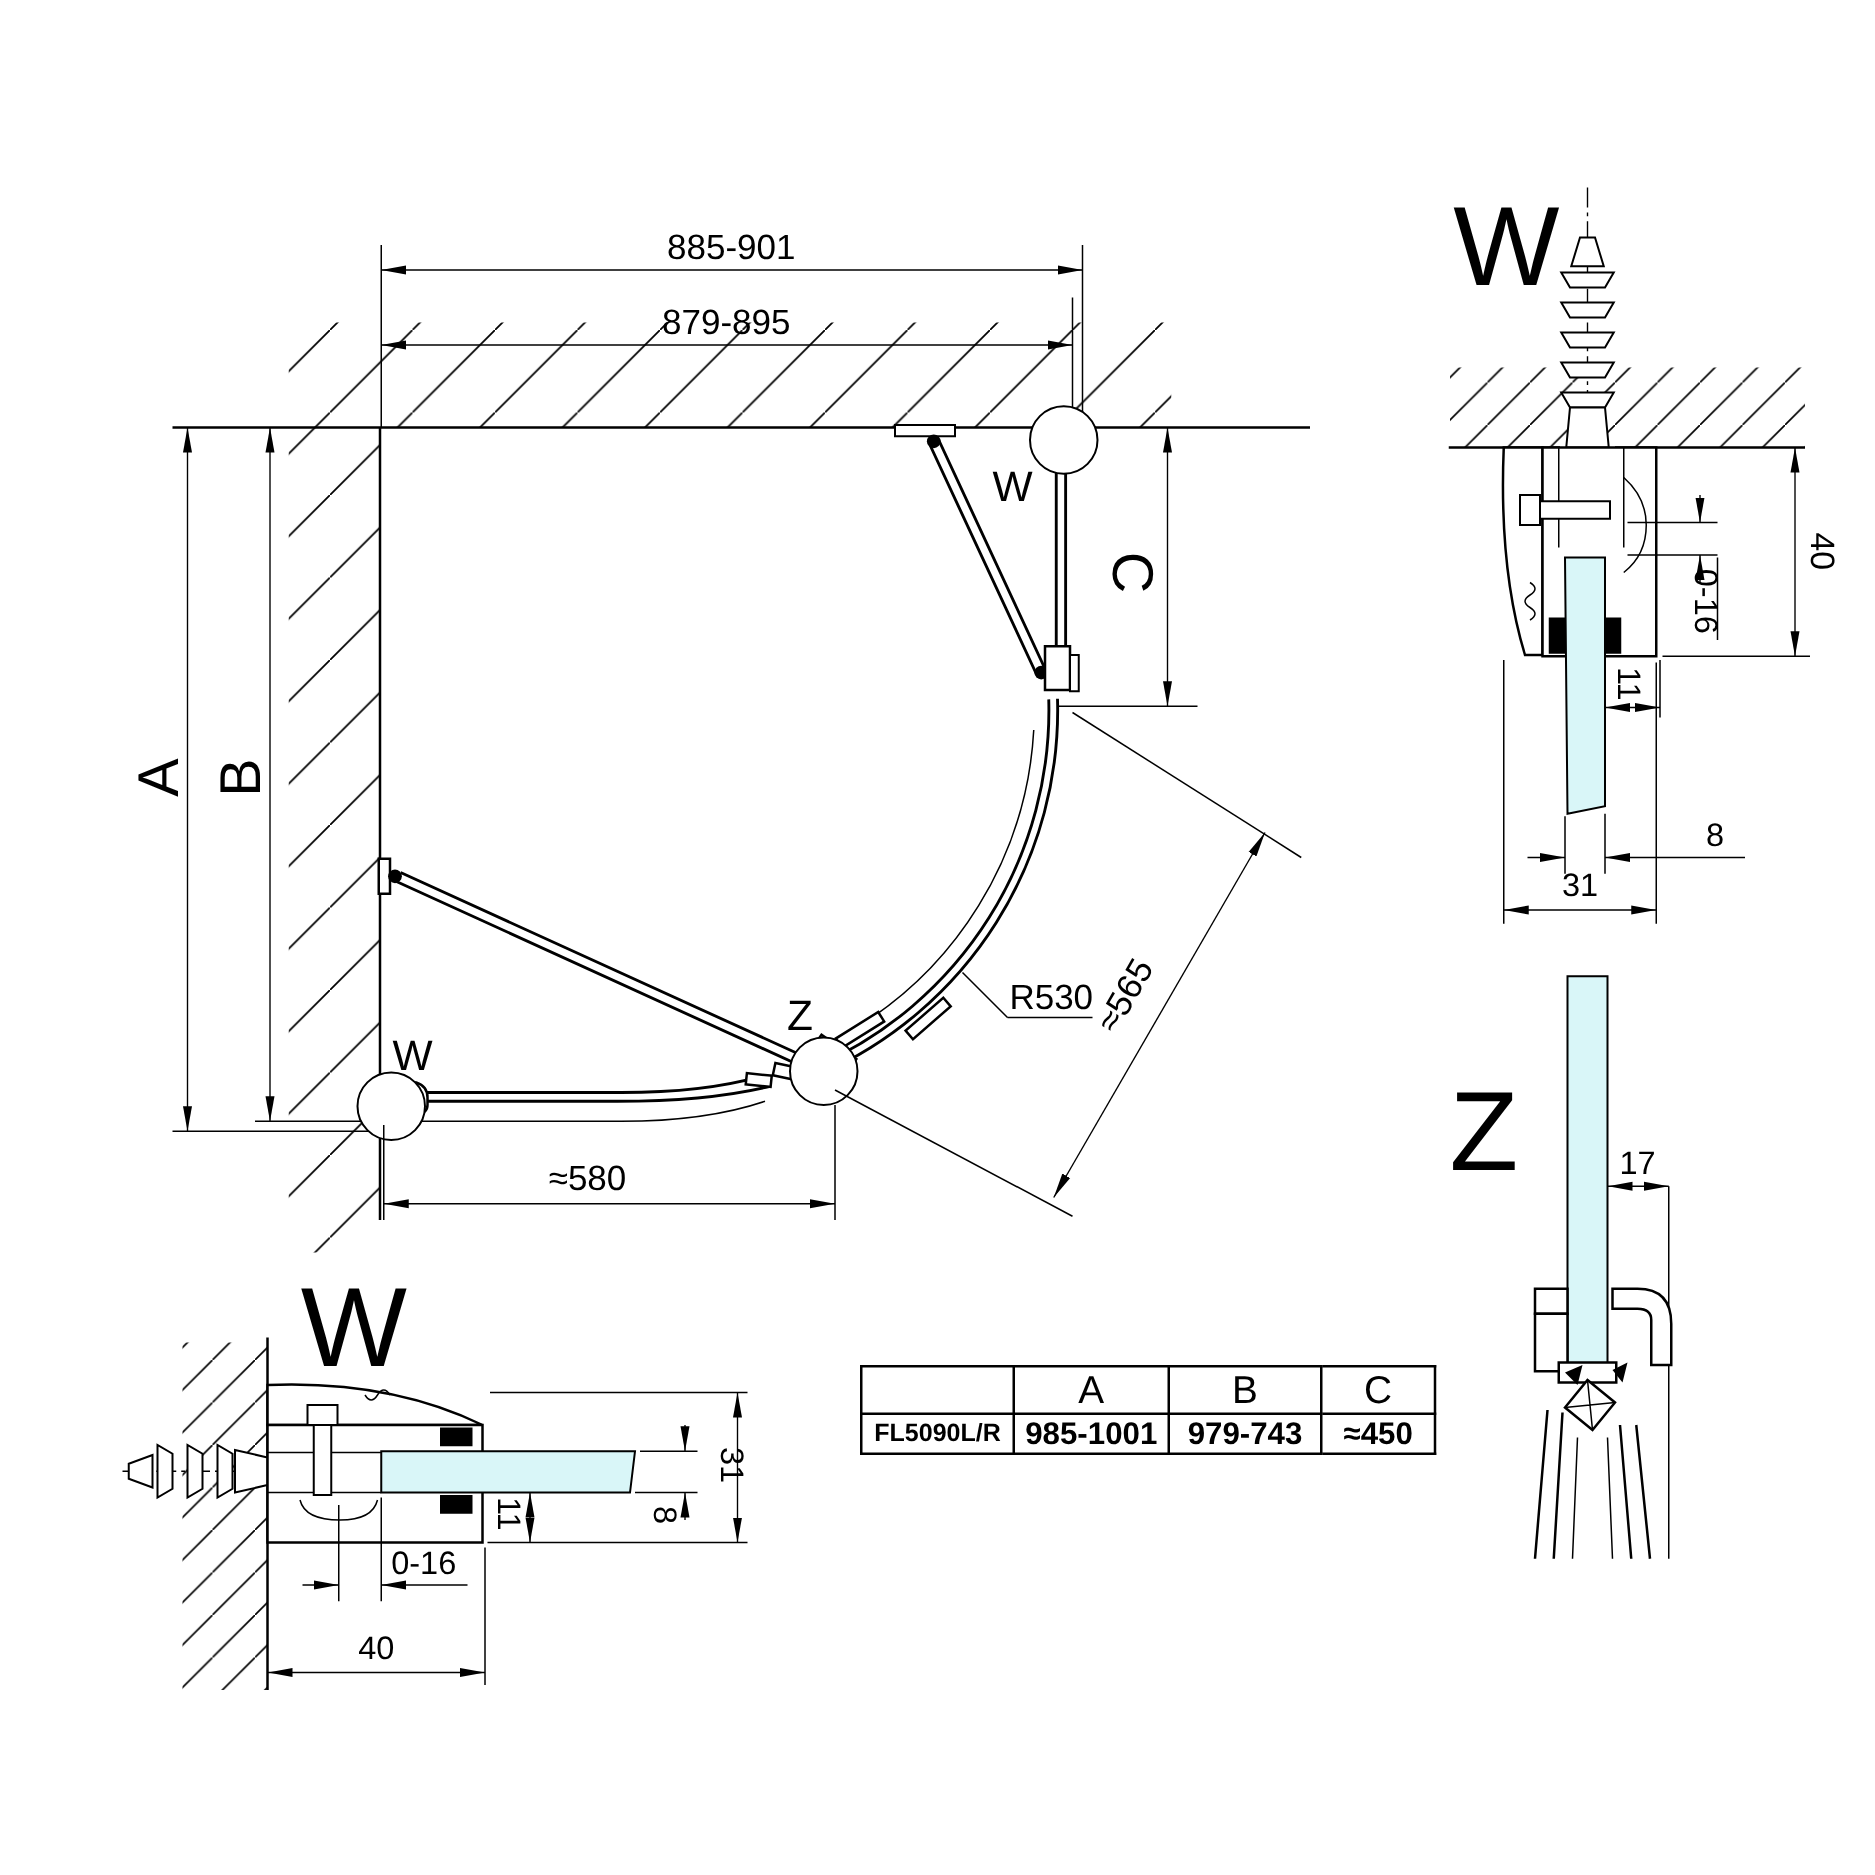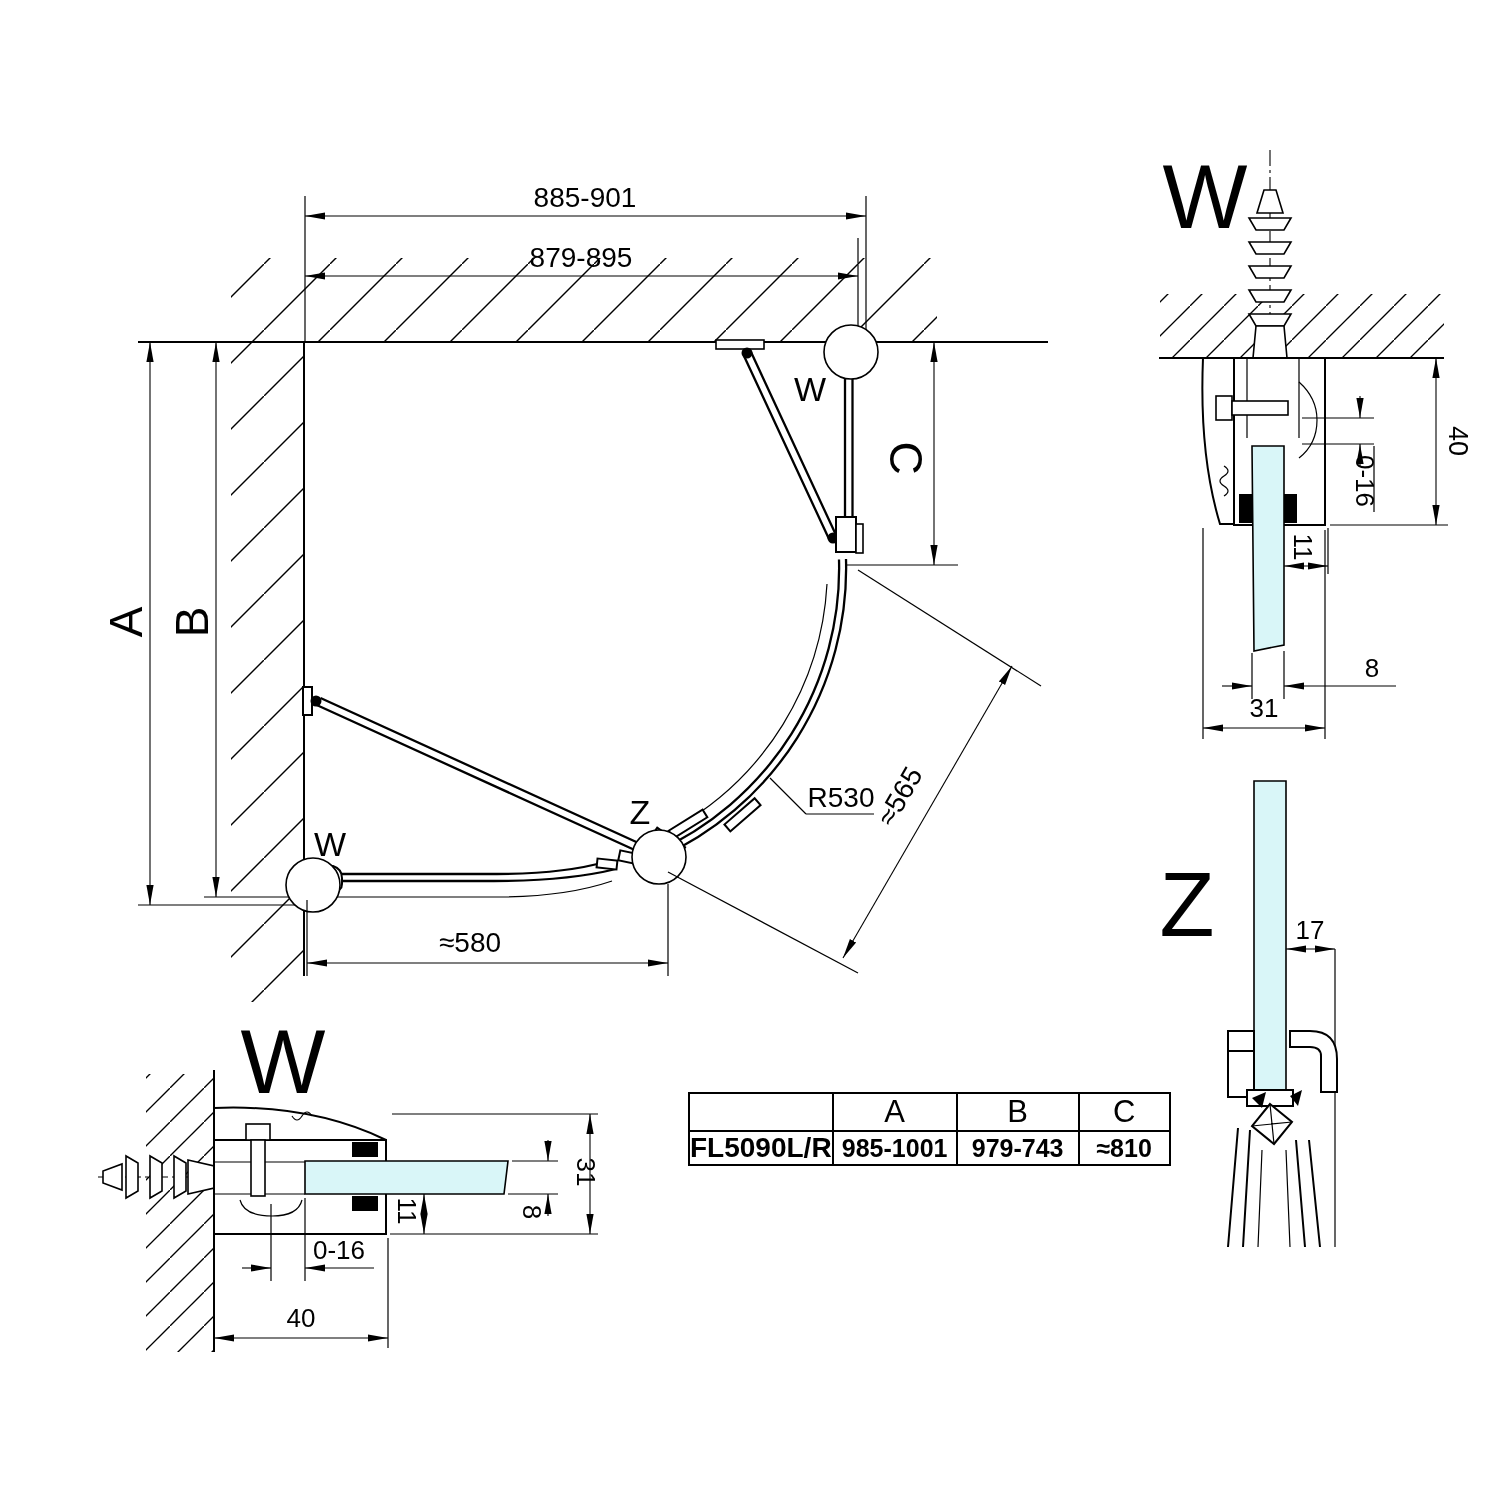--- a/index.html
+++ b/index.html
@@ -21,21 +21,21 @@
   text { font-family:"Liberation Sans", sans-serif; fill:#000; }
   
   .spec-table-wrap { position:absolute; left:688px; top:1092px; }
   table.spec { border-collapse:collapse; table-layout:fixed; background:#fff; }
   table.spec th, table.spec td {
     border:2px solid #000; text-align:center; vertical-align:middle;
     padding:0; height:30px; overflow:hidden; white-space:nowrap;font-weight:bold;
   }
   table.spec th { font-size:31px; font-weight:normal; }
   table.spec td { font-size:25px; }
-  table.spec td.model { font-weight:bold; font-size:28px; }
+  table.spec td.model { font-weight:bold; font-size:20px; }
 </style>
 </head>
 <body>
 
 <svg width="1500" height="1500" viewBox="0 0 1500 1500">
   <defs>
     <pattern id="hatch" width="66" height="66" patternUnits="userSpaceOnUse">
       <path d="M0,66 L66,0" stroke="#000" stroke-width="1.4"></path>
     </pattern>
     <pattern id="hatch2" width="34" height="34" patternUnits="userSpaceOnUse">
@@ -271,17 +271,17 @@
         <th>A</th>
         <th>B</th>
         <th>C</th>
       </tr>
     </thead>
     <tbody>
       <tr>
         <td class="model">FL5090L/R</td>
         <td>985-1001</td>
         <td>979-743</td>
-        <td>≈810</td>
+        <td>≈450</td>
       </tr>
     </tbody>
   </table>
 </div>
 
 </body></html>

